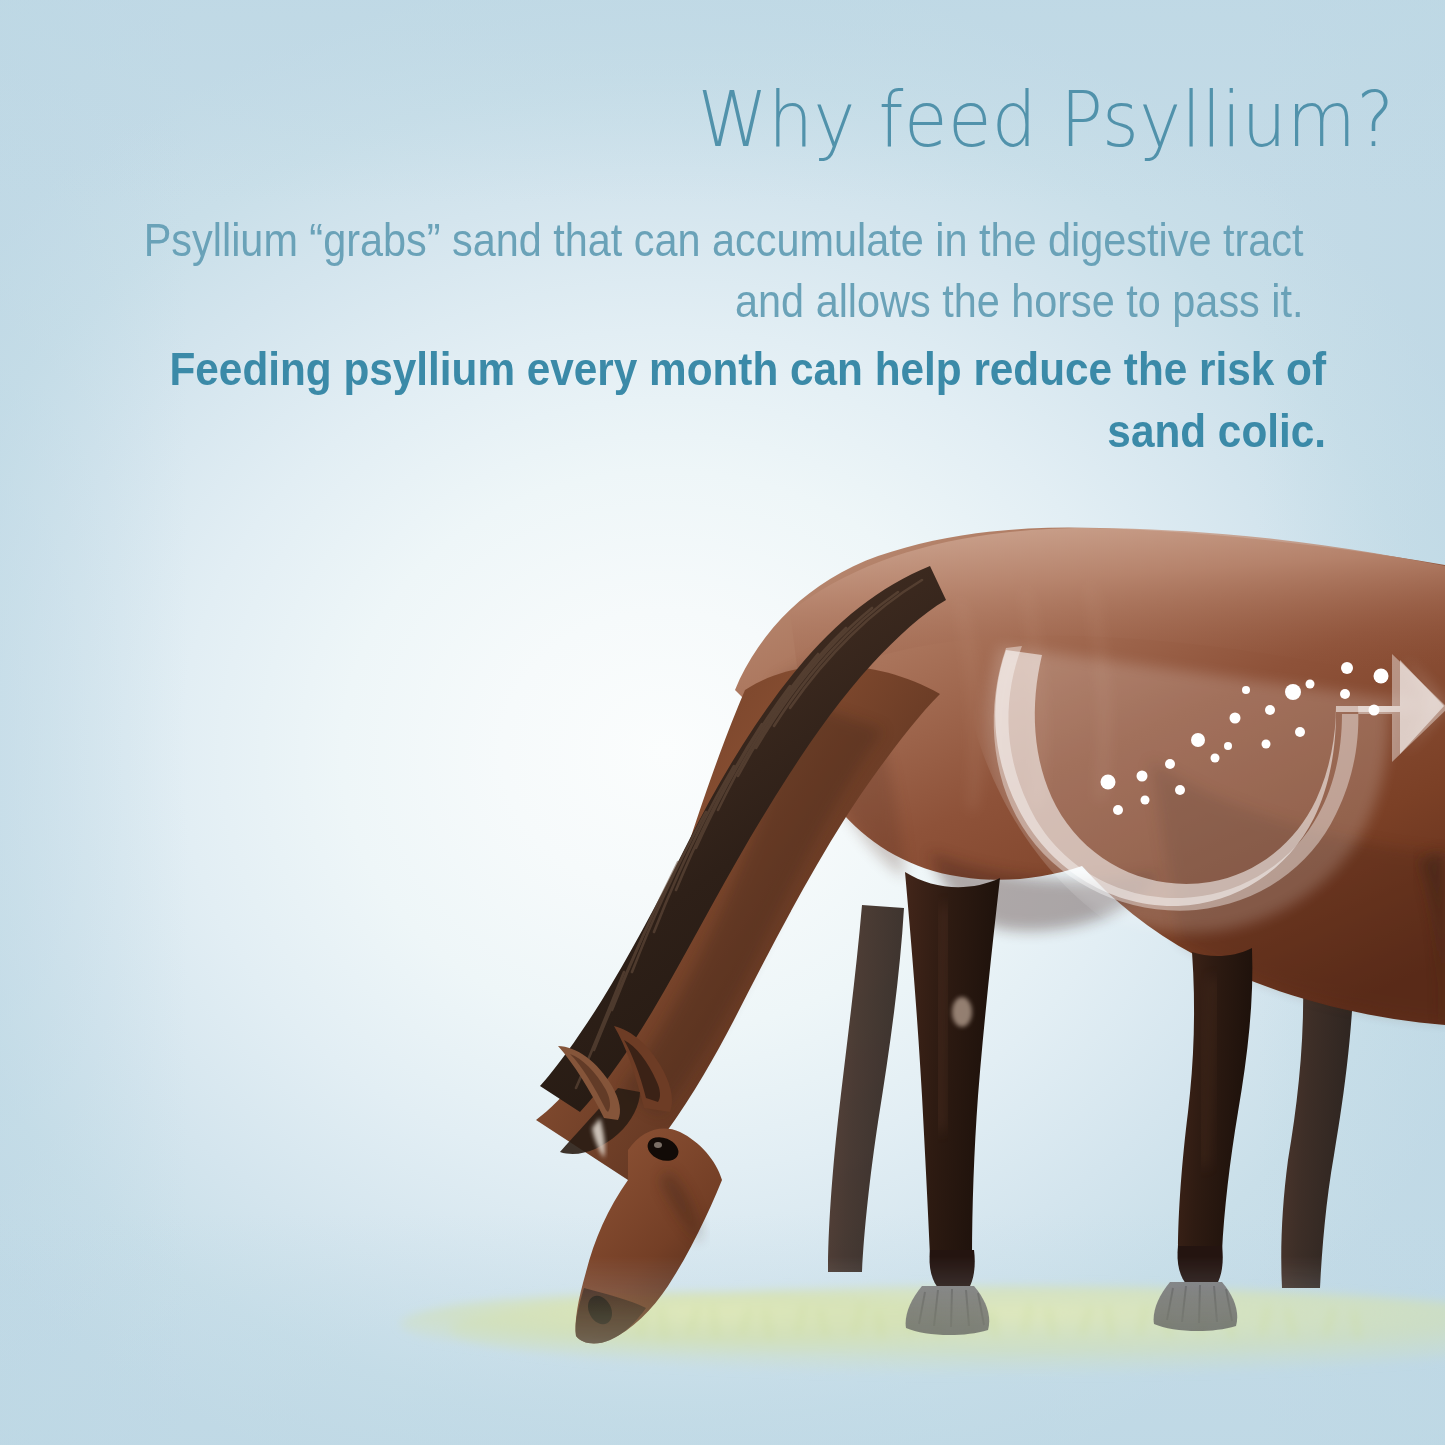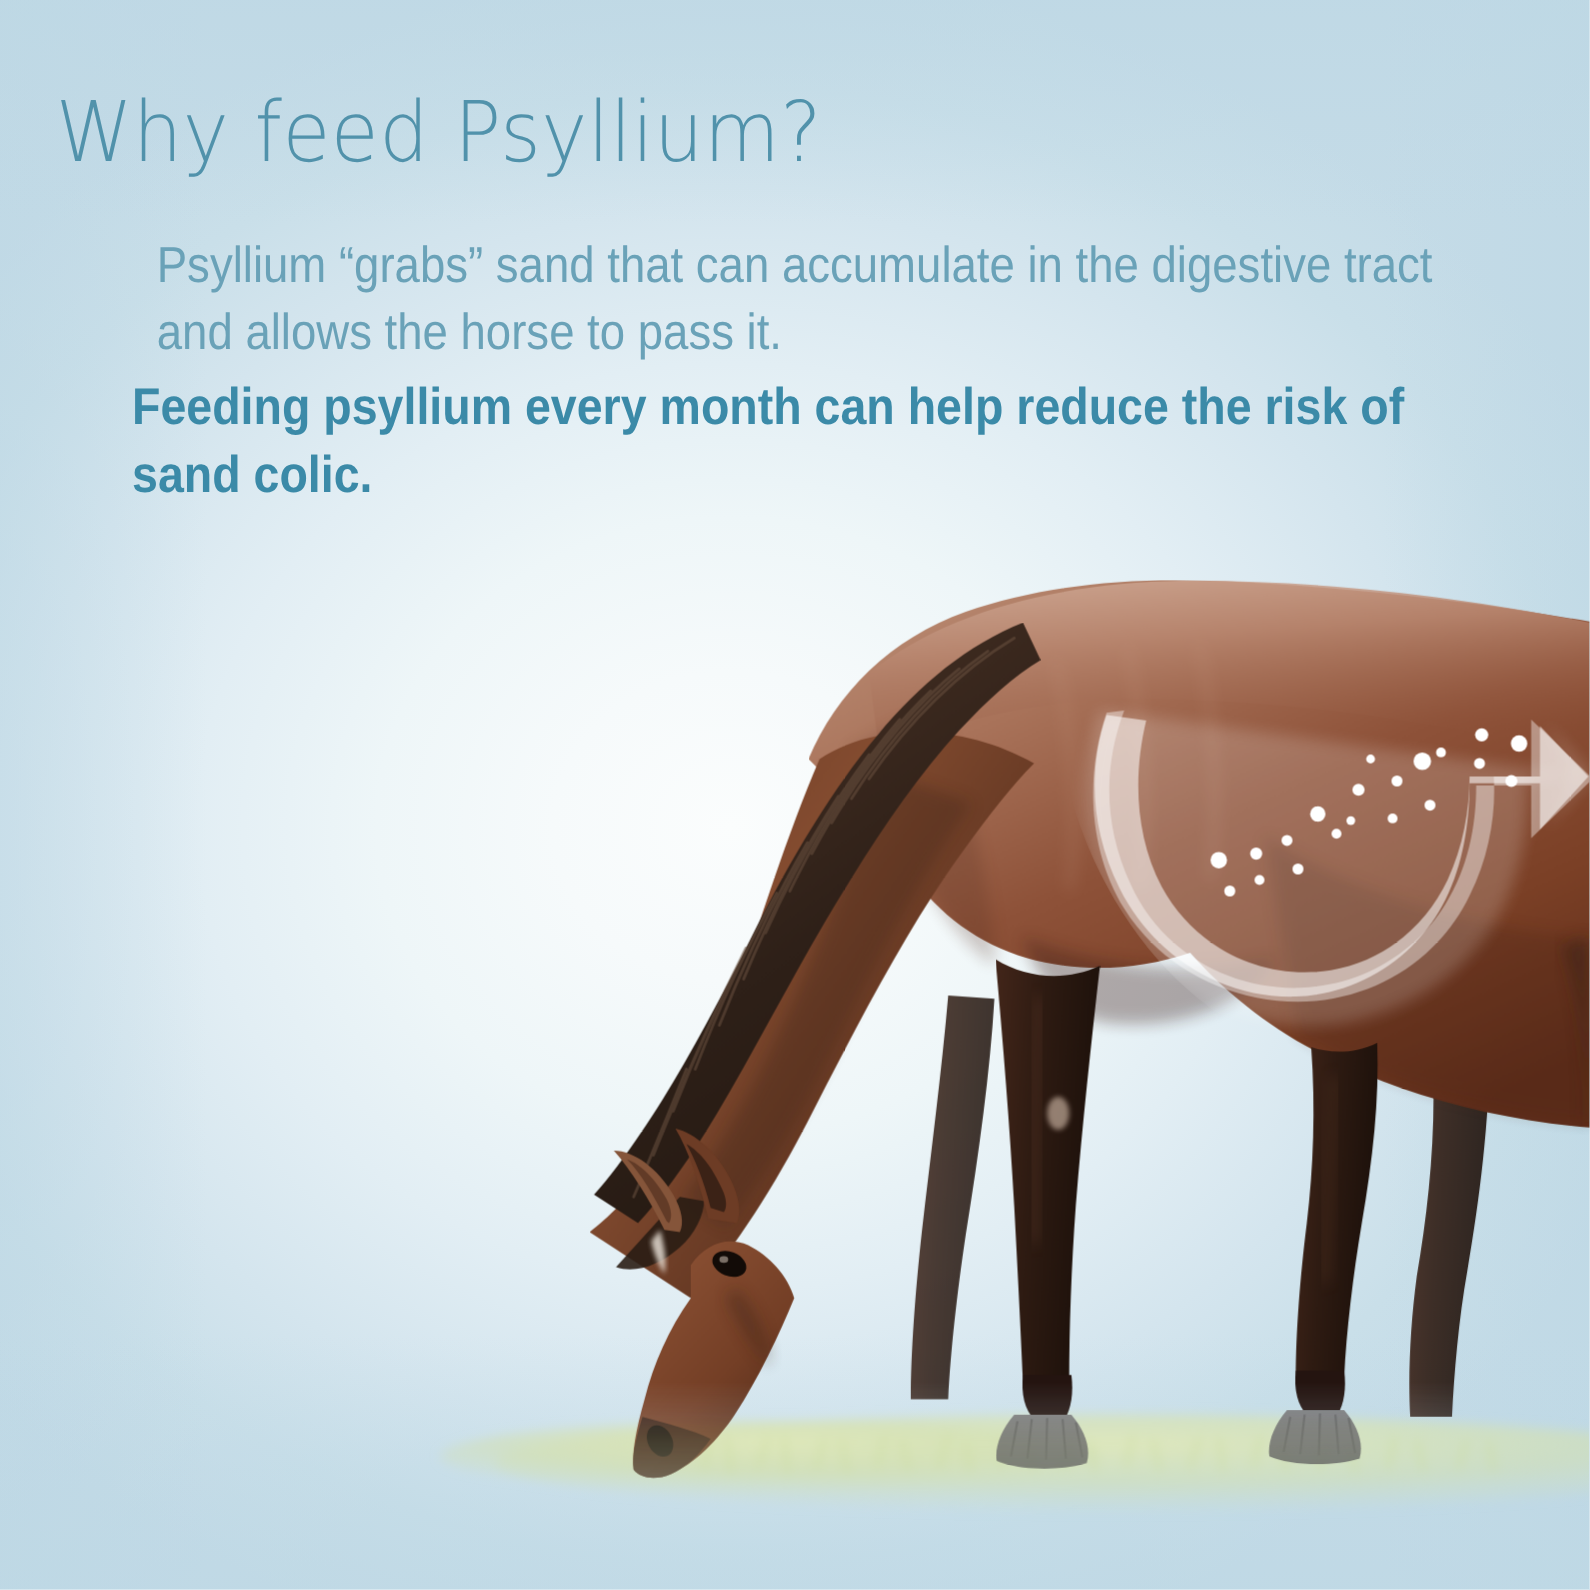--- a/index.html
+++ b/index.html
@@ -30,21 +30,21 @@
       linear-gradient(to bottom, rgba(188,215,228,.55) 0%, rgba(188,215,228,0) 14%),
       linear-gradient(to top,    rgba(188,215,228,.55) 0%, rgba(188,215,228,0) 16%),
       linear-gradient(to right,  rgba(188,215,228,.45) 0%, rgba(188,215,228,0) 13%),
       linear-gradient(to left,   rgba(188,215,228,.45) 0%, rgba(188,215,228,0) 13%);
     pointer-events:none;
   }
 
   
   #text-block{
     position:absolute;left:0;top:0;width:1445px;
-    text-align:left;z-index:6;
+    text-align:right;z-index:6;
   }
   #headline{
     margin:0;padding-top:82px;
     font-size:76px;line-height:1.0;
     font-weight:300;
     letter-spacing:.5px;
     color:#5192ab;
     font-family:"DejaVu Sans","Liberation Sans",sans-serif;
     transform:scaleX(.93);
   }

